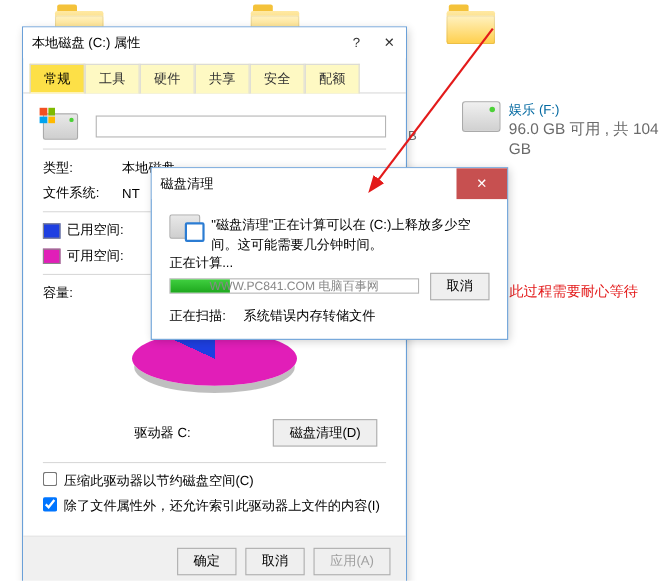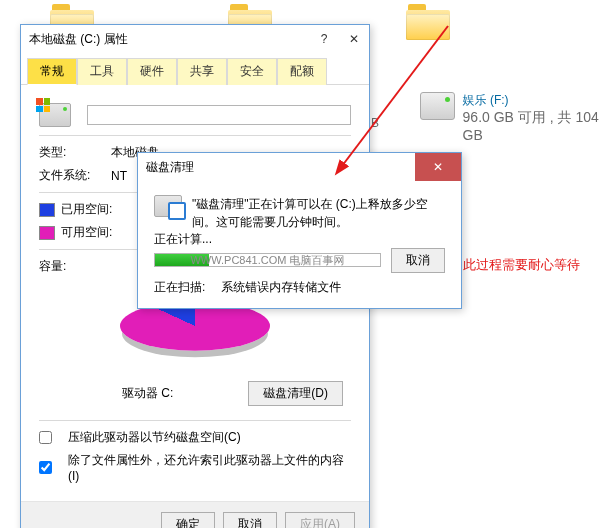--- a/index.html
+++ b/index.html
@@ -25,21 +25,21 @@
 .drive-ico .win-flag span:nth-child(1){background:#f25022;} .drive-ico .win-flag span:nth-child(2){background:#7fba00;} .drive-ico .win-flag span:nth-child(3){background:#00a4ef;} .drive-ico .win-flag span:nth-child(4){background:#ffb900;}
 .field { display:flex; align-items:center; margin:6px 0; }
 .field .lab { width:72px; color:#000; }
 .field input { flex:1; height:20px; border:1px solid #b5b5b5; padding:0 4px; background:#fff; }
 .hr { border:none; border-top:1px solid #d9d9d9; margin:8px 0; }
 .swatch { width:16px; height:14px; border:1px solid #888; display:inline-block; vertical-align:middle; margin-right:6px; }
 .pie { width:150px; height:90px; position:relative; margin:4px auto 10px; }
 .pie .base { position:absolute; inset:0; border-radius:50%; background:conic-gradient(#e11eb8 0deg 310deg,#1e3fe1 310deg 360deg); transform:scaleY(.55); box-shadow:0 14px 0 -2px rgba(0,0,0,.25); }
 .btn { padding:3px 14px; border:1px solid #adadad; background:#efefef; font-size:12px; cursor:pointer; }
 .btn:disabled { color:#a0a0a0; }
-.chk { display:flex; align-items:center; gap:16px; margin:6px 0; }
+.chk { display:flex; align-items:flex-start; gap:6px; margin:6px 0; }
 .chk input { width:13px; height:13px; }
 .dlg-buttons { display:flex; justify-content:flex-end; gap:8px; padding:10px 14px; border-top:1px solid #e5e5e5; background:#f0f0f0; }
 .cleanup-win { left:137px; top:152px; width:325px; z-index:10; }
 .cleanup-body { padding:14px 16px 12px; }
 .cleanup-icon { width:28px; height:22px; background:linear-gradient(#e8e8e8,#cfcfcf); border:1px solid #aaa; border-radius:2px; position:relative; }
 .cleanup-icon::before { content:""; position:absolute; right:-5px; bottom:-4px; width:14px; height:14px; border:2px solid #2b7cd3; border-radius:2px; background:#fff; }
 .progress { height:14px; border:1px solid #b5b5b5; position:relative; background:#fff; margin:4px 0 6px; }
 .progress .fill { position:absolute; top:0; left:0; bottom:0; width:24%; background:linear-gradient(#3fcf3f,#1ea81e); }
 .watermark { position:absolute; color:#888; font-size:11px; top:50%; left:50%; transform:translate(-50%,-50%); white-space:nowrap; }
 .arrow-svg { position:absolute; left:330px; top:18px; z-index:20; pointer-events:none; }

